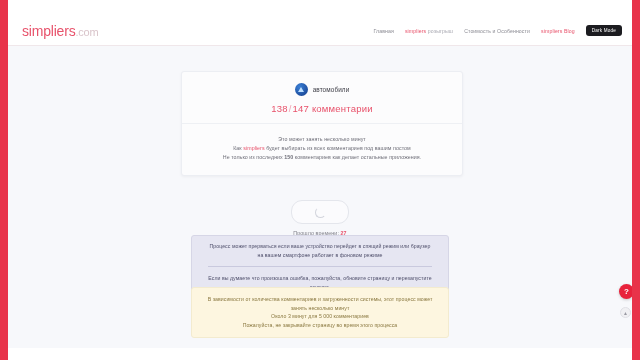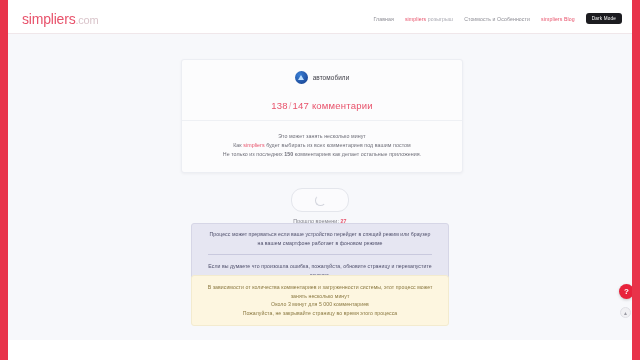--- a/index.html
+++ b/index.html
@@ -28,21 +28,21 @@
     position: absolute; left: 0; right: 0; top: 0;
     height: 12px; background: #ffffff; z-index: 30;
   }
   .frame-bottom {
     position: absolute; left: 0; right: 0; bottom: 0;
     height: 12px; background: #ffffff; z-index: 30;
   }
 
   .page {
     position: absolute;
-    left: 8px; top: 4px;
+    left: 8px; top: 16px;
     width: 624px; height: 336px;
     background: #f7f8fb;
     overflow: hidden;
   }
 
   
   .header {
     position: absolute; left: 0; top: 0;
     width: 624px; height: 30px;
     background: #ffffff;
@@ -110,21 +110,21 @@
   .avatar .cone {
     width: 0; height: 0;
     border-left: 3px solid transparent;
     border-right: 3px solid transparent;
     border-bottom: 5px solid #bfe0ff;
   }
   .acct-name {
     font-size: 6.4px; color: #3d3d46; letter-spacing: 0.1px;
   }
   .counter {
-    margin-top: 16px;
+    margin-top: 7px;
     font-size: 9.5px;
     color: #e8526b;
     letter-spacing: 0.2px;
   }
   .counter .sep { color: #f0a0b0; margin: 0 1px; }
 
   .card-body {
     padding: 11px 16px 13px;
     text-align: center;
   }

